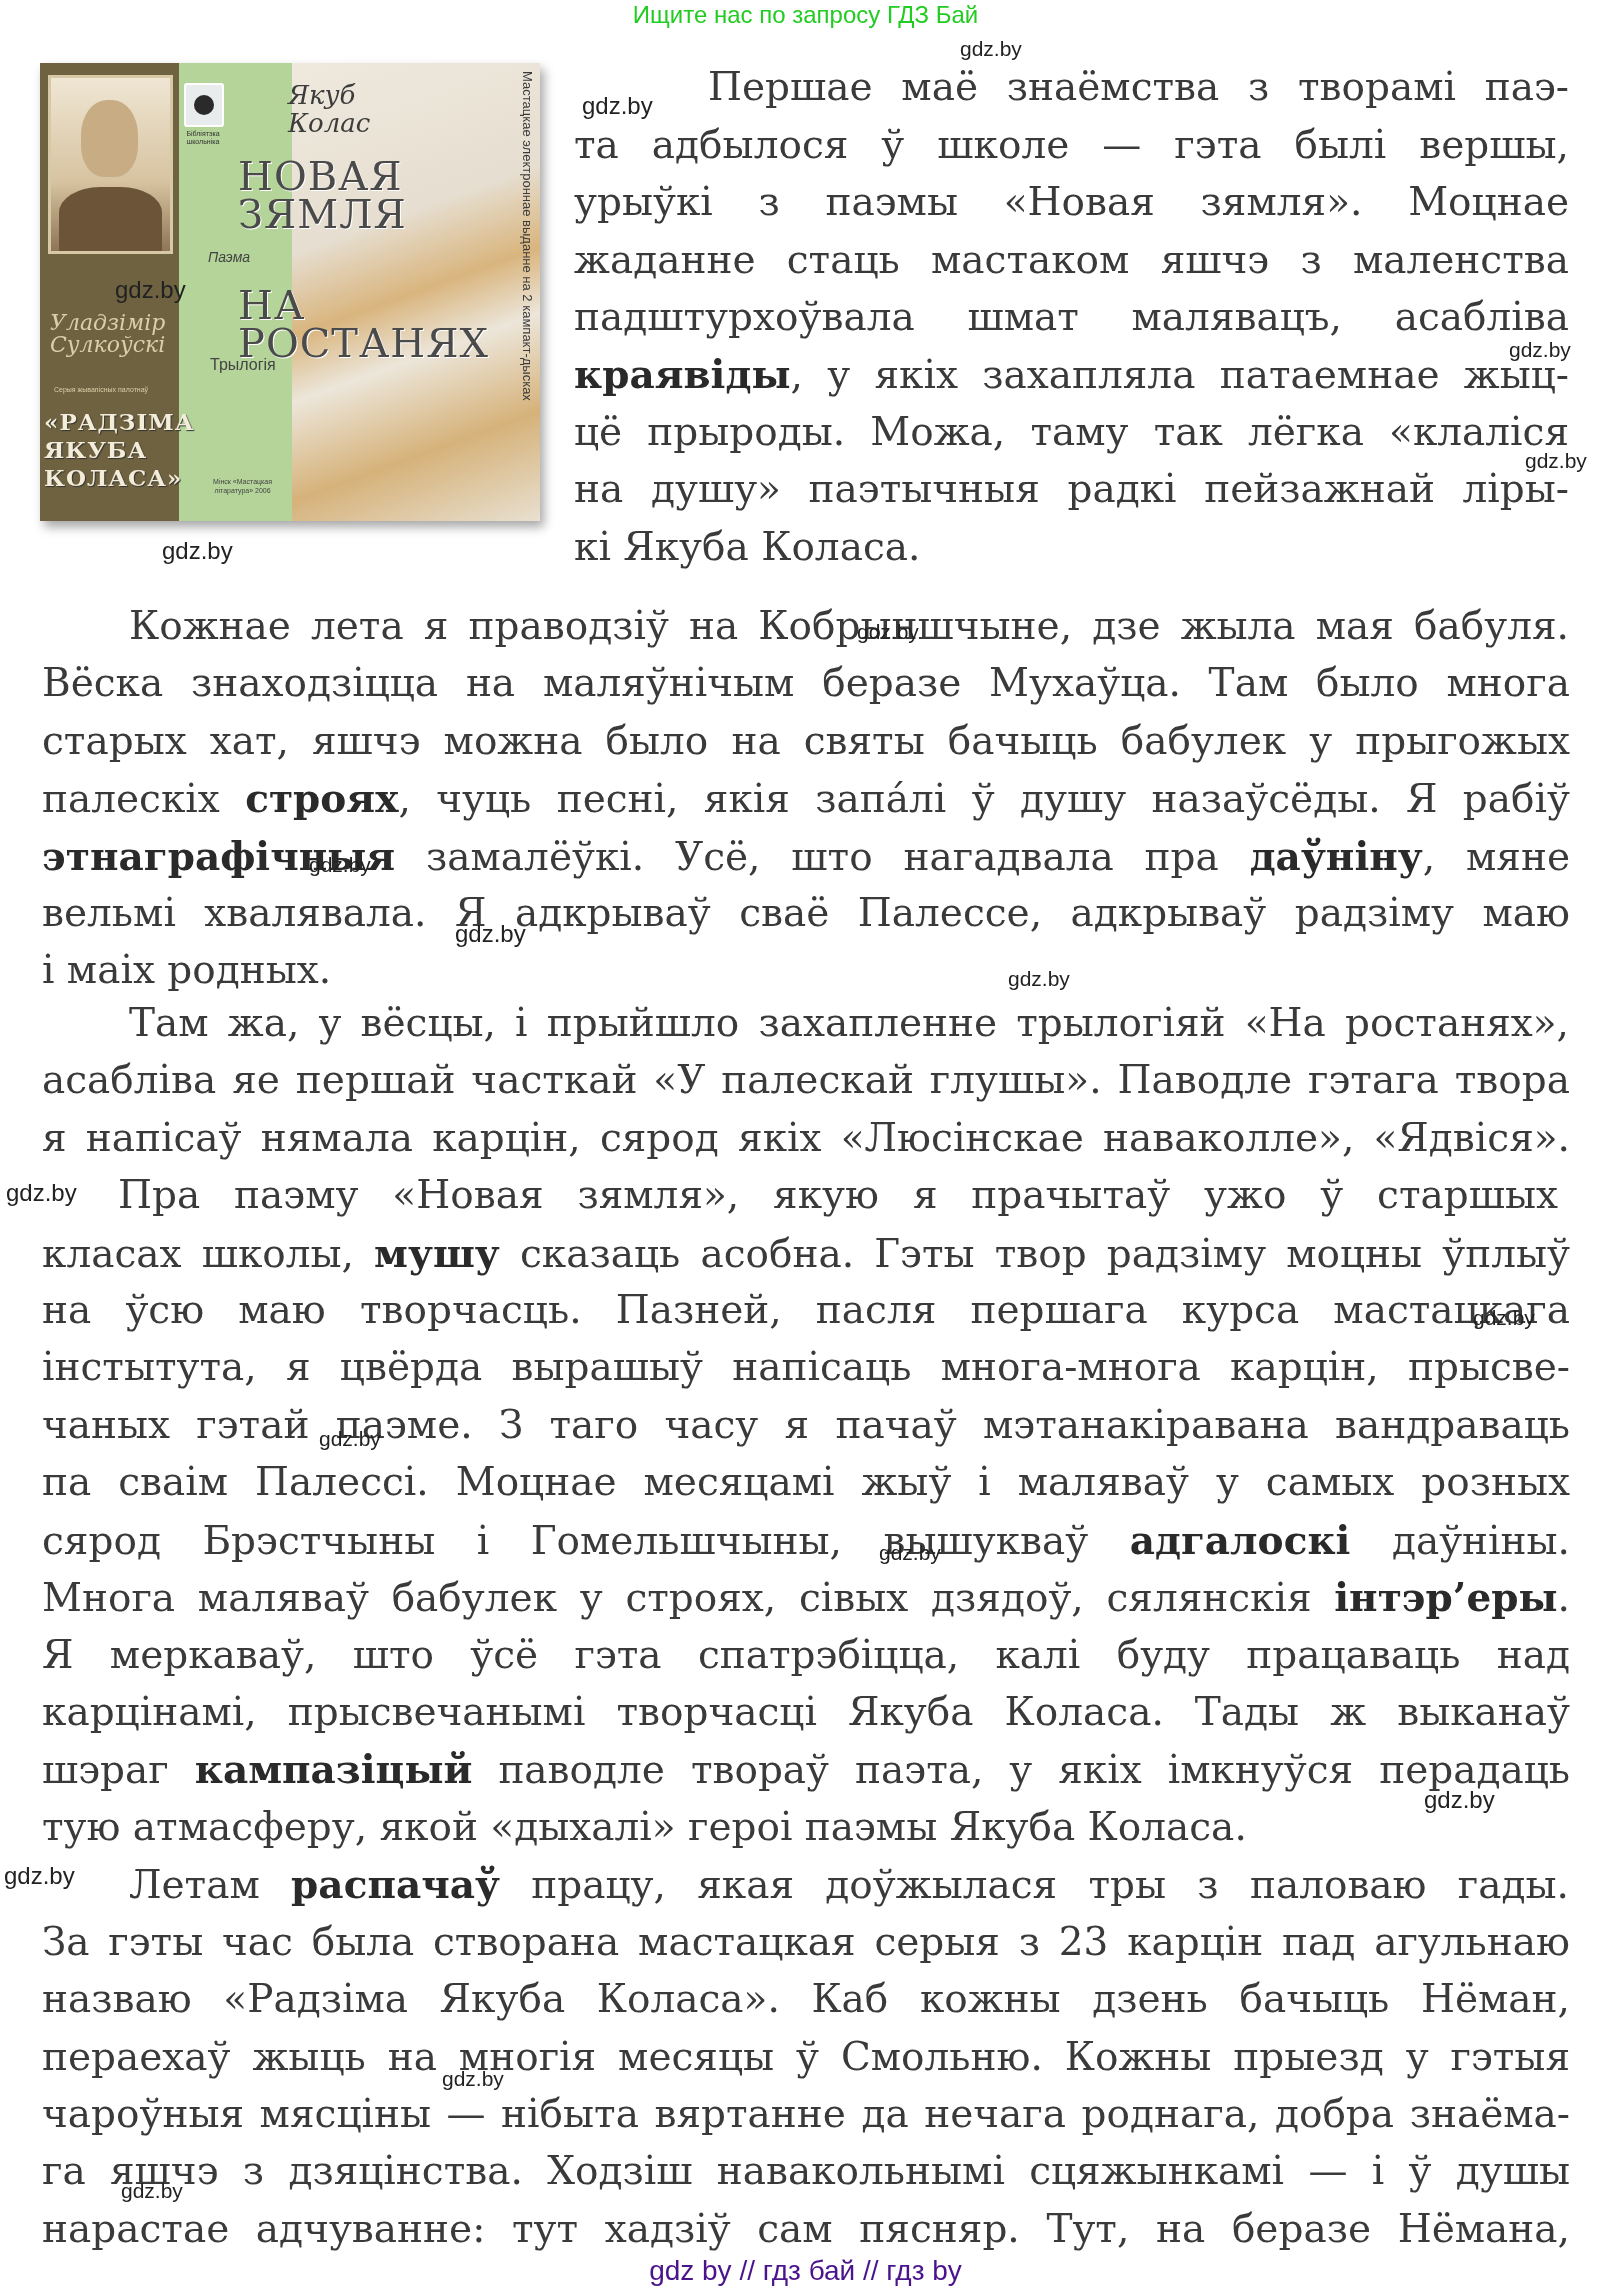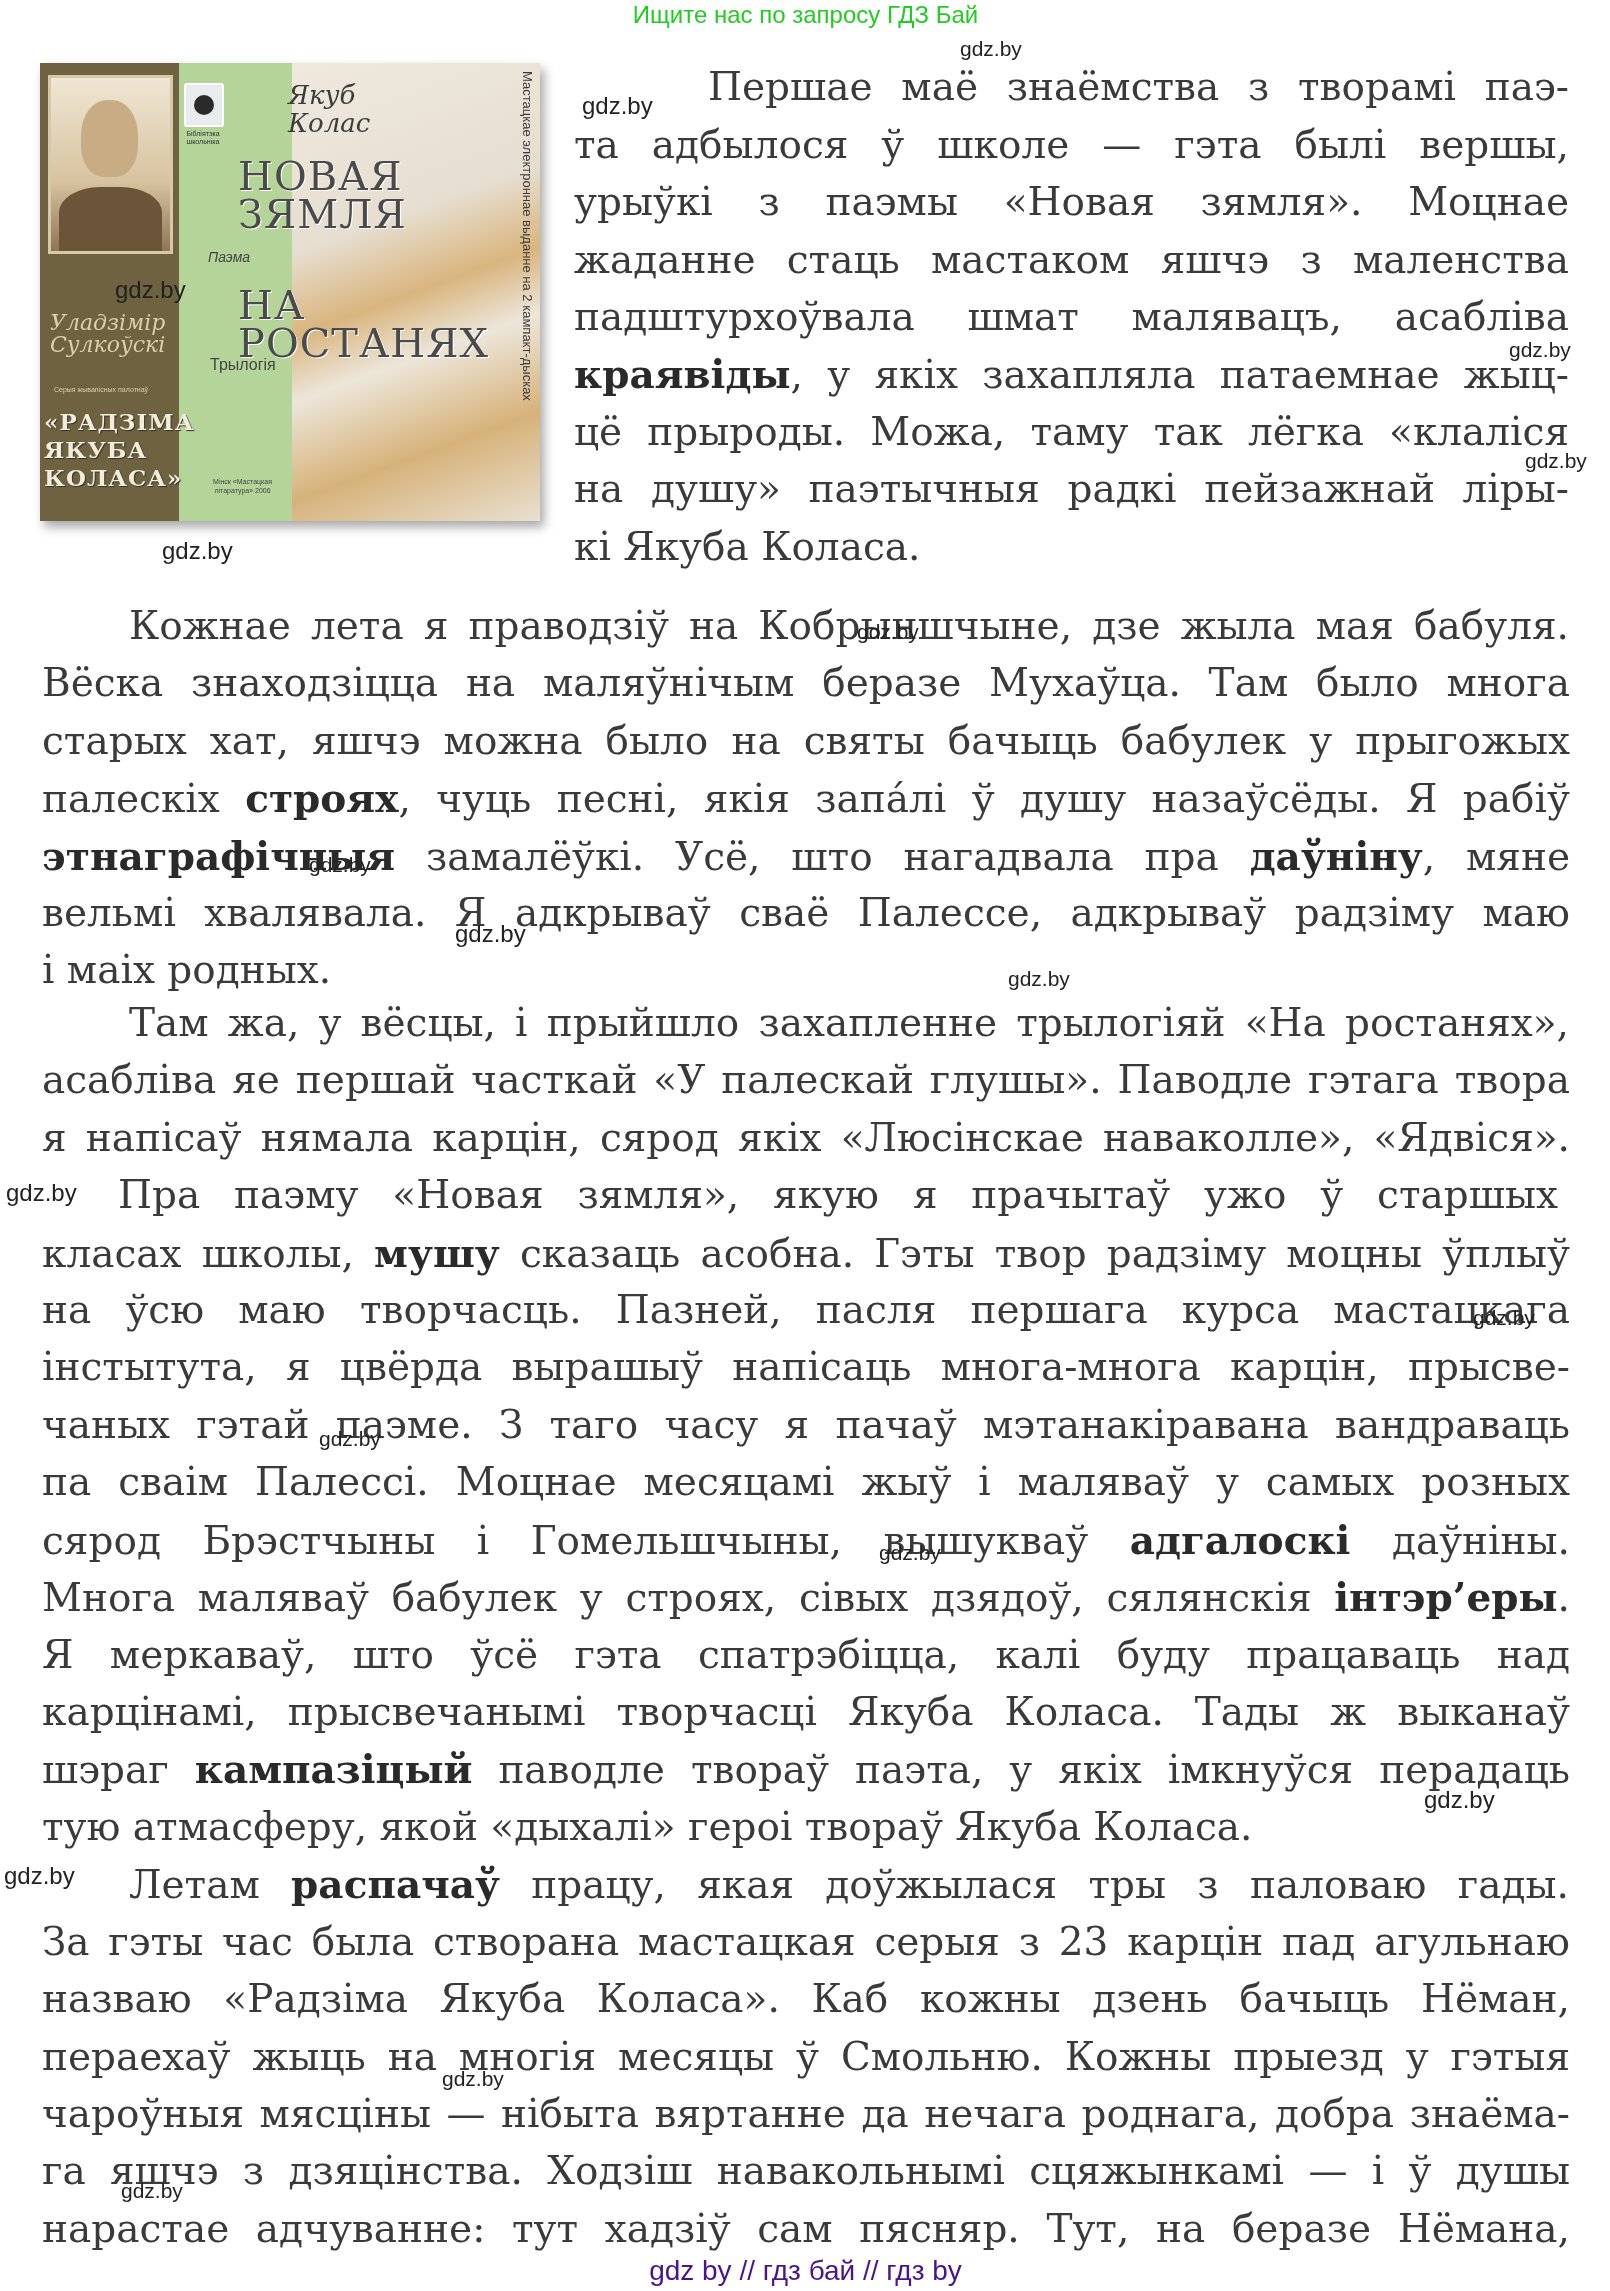--- a/index.html
+++ b/index.html
@@ -106,21 +106,21 @@
     <div class="line" style="left: 42px; top: 1230px; width: 1528px;"><span>класах школы, </span><b>мушу</b><span> сказаць асобна. Гэты твор радзіму моцны ўплыў</span></div>
     <div class="line" style="left: 42px; top: 1287px; width: 1528px;"><span>на ўсю маю творчасць. Пазней, пасля першага курса мастацкага</span></div>
     <div class="line" style="left: 42px; top: 1344px; width: 1528px;"><span>інстытута, я цвёрда вырашыў напісаць многа-многа карцін, прысве-</span></div>
     <div class="line" style="left: 42px; top: 1402px; width: 1528px;"><span>чаных гэтай паэме. З таго часу я пачаў мэтанакіравана вандраваць</span></div>
     <div class="line" style="left: 42px; top: 1459px; width: 1528px;"><span>па сваім Палессі. Моцнае месяцамі жыў і маляваў у самых розных</span></div>
     <div class="line" style="left: 42px; top: 1517px; width: 1528px;"><span>сярод Брэстчыны і Гомельшчыны, вышукваў </span><b>адгалоскі</b><span> даўніны.</span></div>
     <div class="line" style="left: 42px; top: 1574px; width: 1528px;"><span>Многа маляваў бабулек у строях, сівых дзядоў, сялянскія </span><b>інтэр’еры</b><span>.</span></div>
     <div class="line" style="left: 42px; top: 1632px; width: 1528px;"><span>Я меркаваў, што ўсё гэта спатрэбіцца, калі буду працаваць над</span></div>
     <div class="line" style="left: 42px; top: 1689px; width: 1528px;"><span>карцінамі, прысвечанымі творчасці Якуба Коласа. Тады ж выканаў</span></div>
     <div class="line" style="left: 42px; top: 1746px; width: 1528px;"><span>шэраг </span><b>кампазіцый</b><span> паводле твораў паэта, у якіх імкнуўся перадаць</span></div>
-    <div class="line" style="left: 42px; top: 1804px; text-align: left; text-align-last: left;"><span>тую атмасферу, якой «дыхалі» героі твораў Якуба Коласа.</span></div>
+    <div class="line" style="left: 42px; top: 1804px; text-align: left; text-align-last: left;"><span>тую атмасферу, якой «дыхалі» героі паэмы Якуба Коласа.</span></div>
     <div class="line" style="left: 129px; top: 1861px; width: 1440px;"><span>Летам </span><b>распачаў</b><span> працу, якая доўжылася тры з паловаю гады.</span></div>
     <div class="line" style="left: 42px; top: 1919px; width: 1528px;"><span>За гэты час была створана мастацкая серыя з 23 карцін пад агульнаю</span></div>
     <div class="line" style="left: 42px; top: 1976px; width: 1528px;"><span>назваю «Радзіма Якуба Коласа». Каб кожны дзень бачыць Нёман,</span></div>
     <div class="line" style="left: 42px; top: 2034px; width: 1528px;"><span>пераехаў жыць на многія месяцы ў Смольню. Кожны прыезд у гэтыя</span></div>
     <div class="line" style="left: 42px; top: 2091px; width: 1528px;"><span>чароўныя мясціны — нібыта вяртанне да нечага роднага, добра знаёма-</span></div>
     <div class="line" style="left: 42px; top: 2148px; width: 1528px;"><span>га яшчэ з дзяцінства. Ходзіш навакольнымі сцяжынкамі — і ў душы</span></div>
     <div class="line" style="left: 42px; top: 2206px; width: 1528px;"><span>нарастае адчуванне: тут хадзіў сам пясняр. Тут, на беразе Нёмана,</span></div>
   </div>
 
 <div class="wm small" style="left:960px;top:36px;">gdz.by</div>

